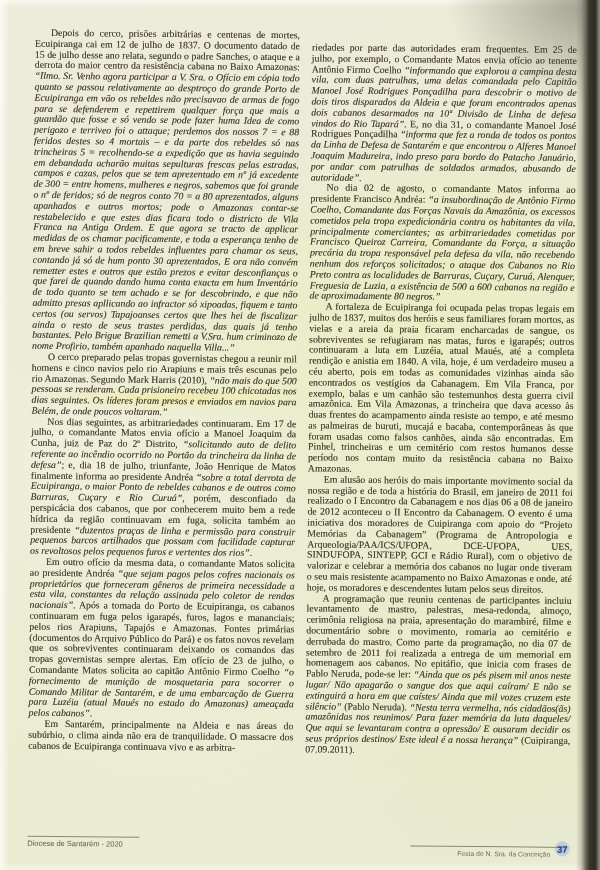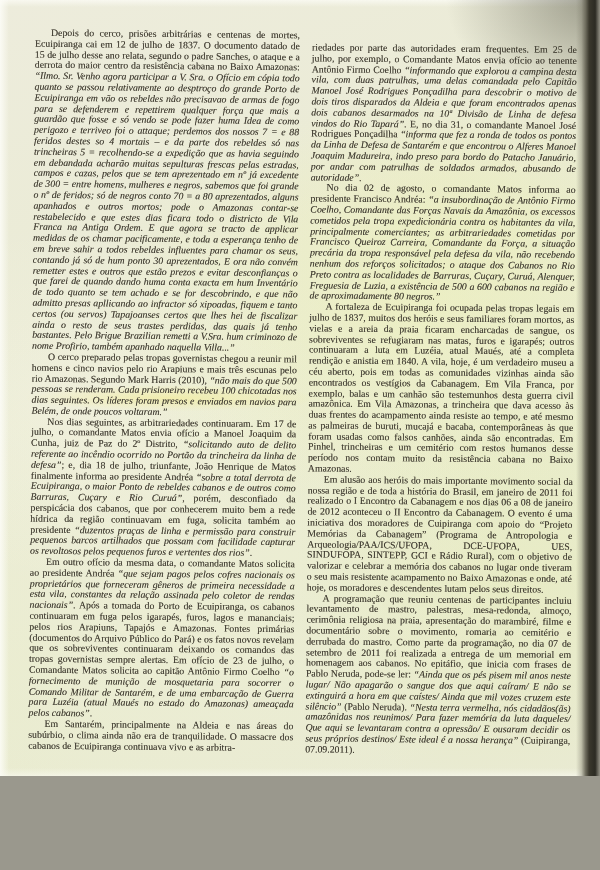--- a/index.html
+++ b/index.html
@@ -1,17 +1,17 @@
 <!DOCTYPE html>
 <html style="--paper: #eaebd4; --ink: #3f3b31; --page-number-blue: #24437e; --scan-edge-dark: #2c2b23;"><head>
 <meta charset="utf-8">
 <style>
   html,body{margin:0;padding:0;background:#9a988d;}
   .scan{
-    position:relative;width:600px;height:776px;overflow:hidden;
+    position:relative;width:600px;height:870px;overflow:hidden;
     background:
       radial-gradient(ellipse 420px 300px at 66% 40%, rgba(238,242,185,.50), rgba(238,242,185,0) 70%),
       radial-gradient(ellipse 500px 420px at 28% 74%, rgba(240,239,220,.45), rgba(240,239,220,0) 70%),
       linear-gradient(160deg,#edecdc 0%,#eaebd4 38%,#e9ecce 68%,#e9ead3 100%);
     font-family:"Liberation Serif","DejaVu Serif",serif;
   }
   .grain{position:absolute;inset:0;pointer-events:none;background:
       radial-gradient(ellipse 300px 200px at 78% 28%, rgba(233,238,168,.28), transparent 70%),
       radial-gradient(ellipse 360px 260px at 12% 52%, rgba(250,248,235,.30), transparent 70%),
       radial-gradient(ellipse 320px 300px at 86% 76%, rgba(228,234,170,.30), transparent 70%);}

